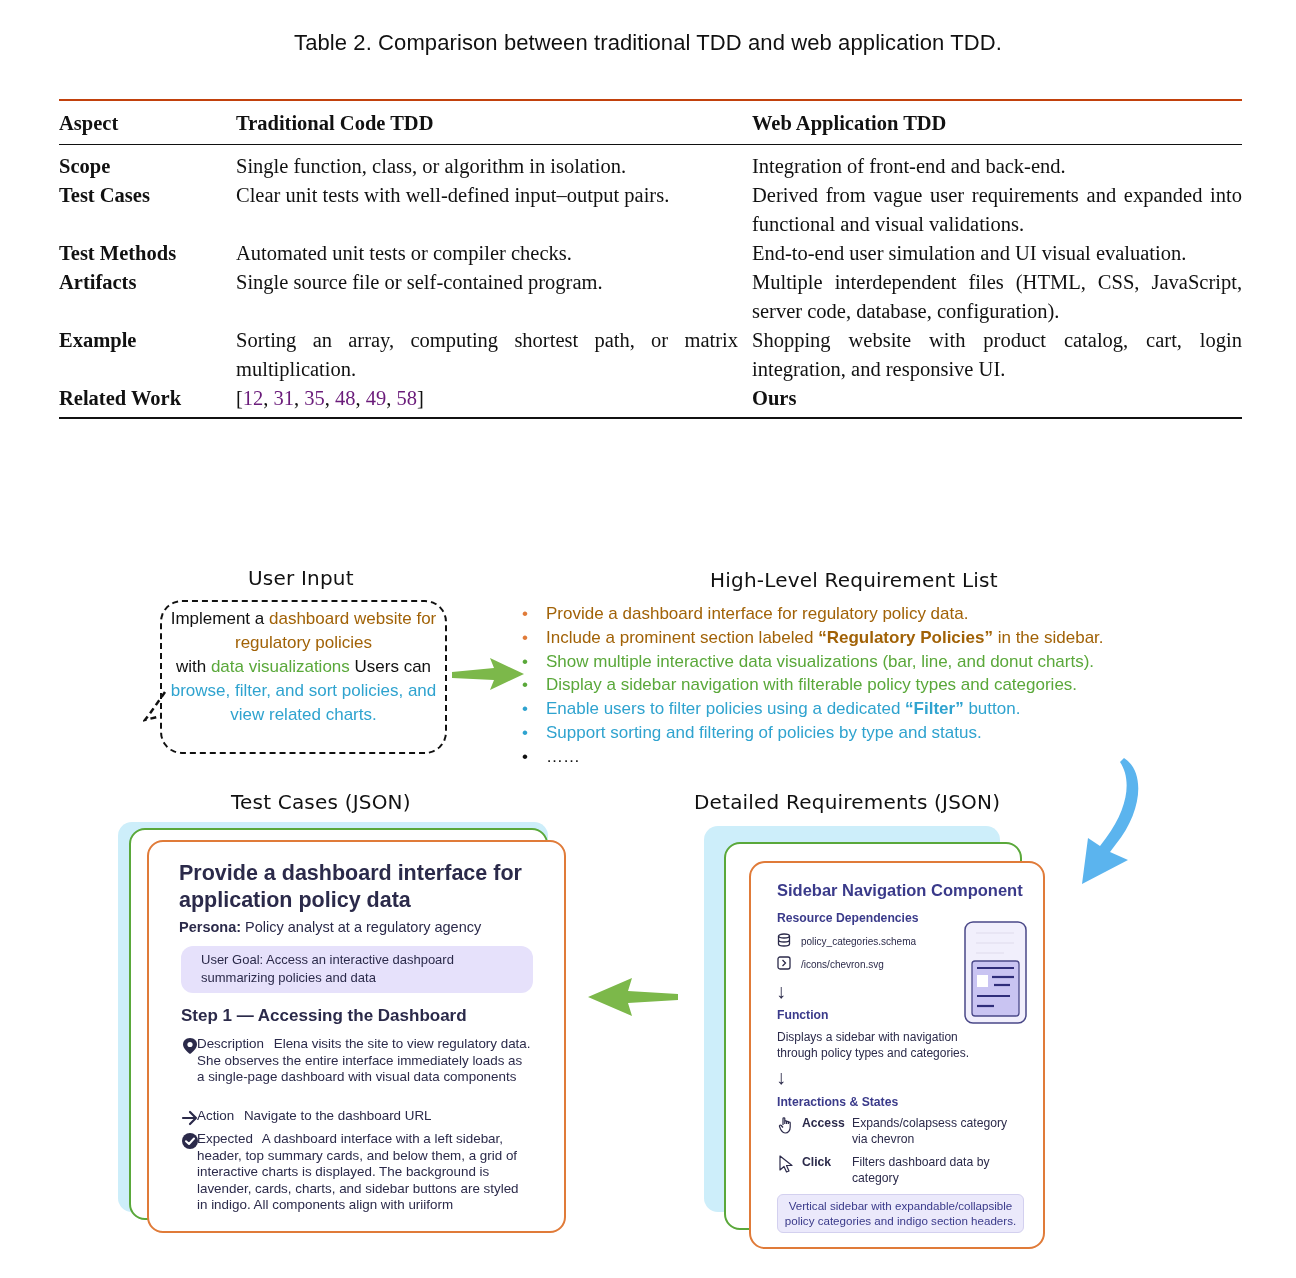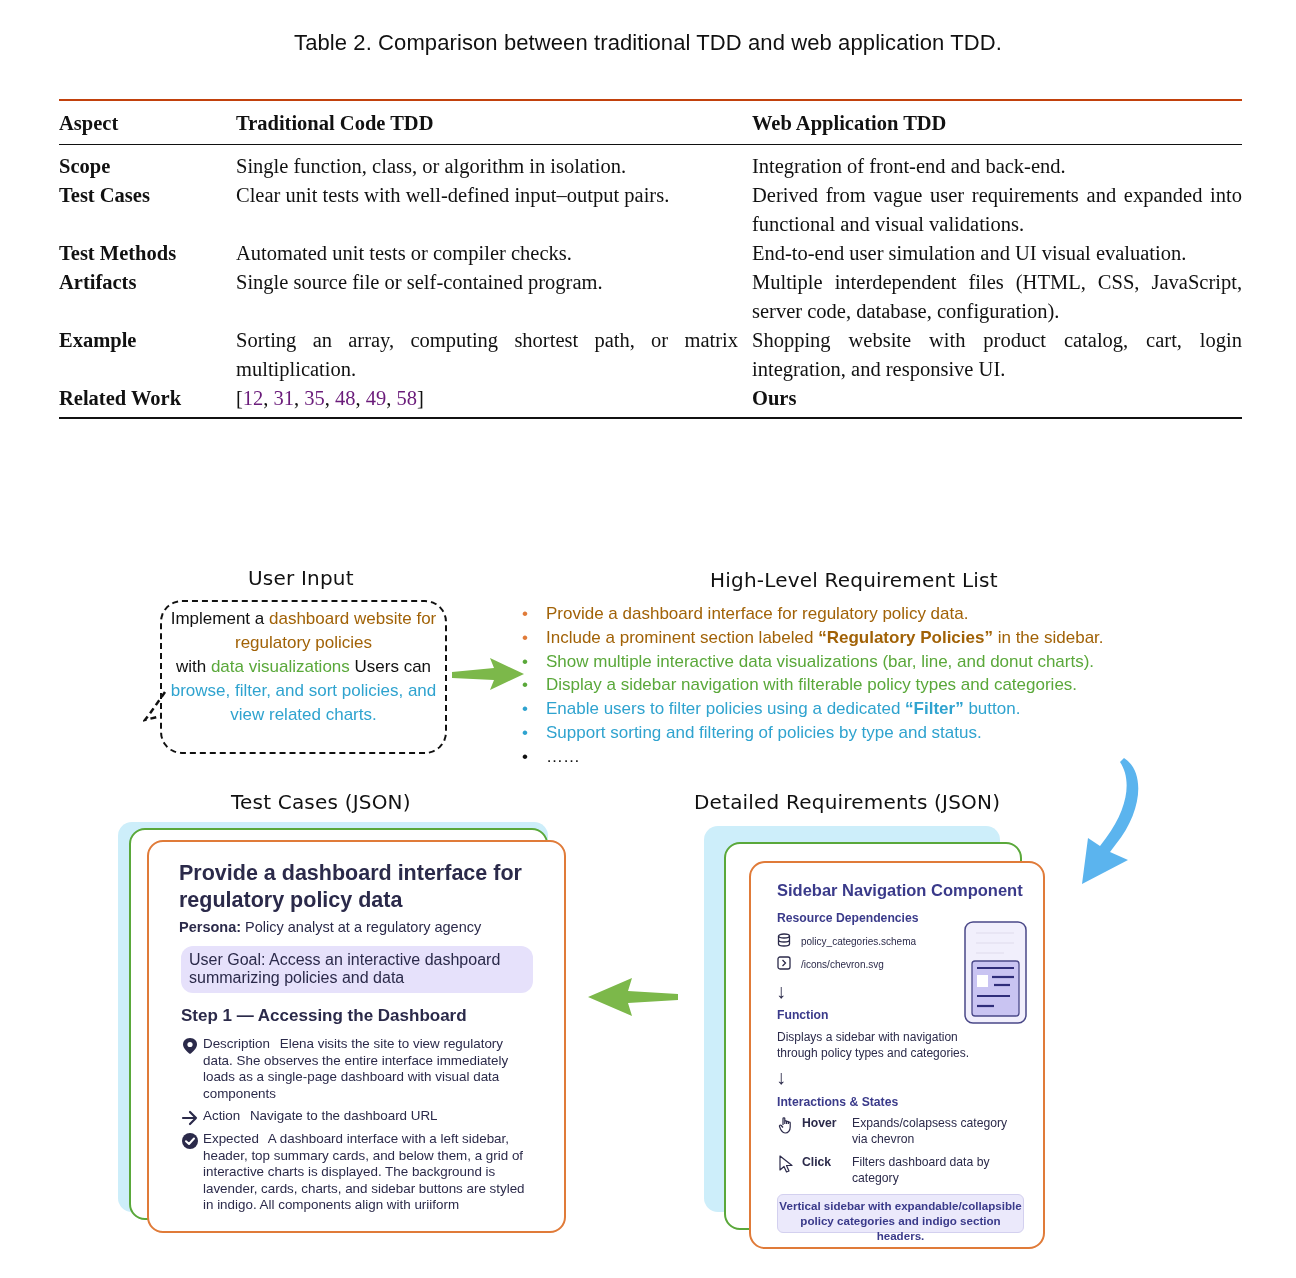--- a/index.html
+++ b/index.html
@@ -60,42 +60,42 @@
 
   
   .stack-bg { position: absolute; background: #cdeefa; border-radius: 14px; }
   .stack-green { position: absolute; border: 2.5px solid #5aa83a; border-radius: 16px; background: #fff; }
   .stack-orange { position: absolute; border: 2.5px solid #e07b39; border-radius: 16px; background: #fff; }
 
   .tc-title { position: absolute; left: 179px; top: 860px; font-size: 21.5px; font-weight: bold; color: #2b2a4a; line-height: 27px; }
   .tc-persona { position: absolute; left: 179px; top: 919px; font-size: 14.5px; color: #2b2a4a; }
   .tc-goal {
     position: absolute; left: 181px; top: 946px; width: 352px; height: 47px;
-    background: #e6e1fb; border-radius: 12px; padding: 5px 8px; font-size: 16px; line-height: 18px; color: #2b2a4a;
+    background: #e6e1fb; border-radius: 12px; padding: 5px 20px; font-size: 13px; line-height: 18px; color: #2b2a4a;
   }
   .tc-step { position: absolute; left: 181px; top: 1006px; font-size: 17px; font-weight: bold; color: #2b2a4a; }
   .tc-item { position: absolute; left: 181px; font-size: 13.4px; line-height: 16.5px; color: #2b2a4a; width: 350px; }
   .tc-item .ic { position: absolute; left: 0; top: 1px; width: 18px; height: 18px; }
-  .tc-item .txt { margin-left: 22px; display: block; }
+  .tc-item .txt { margin-left: 16px; display: block; }
   .tc-item .lbl { font-weight: normal; margin-right: 6px; }
 
   .dr-title { position: absolute; left: 777px; top: 881px; font-size: 16.5px; font-weight: bold; color: #3a3a8a; }
   .dr-sub { position: absolute; left: 777px; font-size: 12.2px; font-weight: bold; color: #3a3a8a; }
   .dr-dep { position: absolute; left: 777px; font-size: 10px; color: #2b2a4a; }
   .dr-dep .ic { display: inline-block; width: 14px; height: 14px; vertical-align: -2px; margin-right: 10px; }
   .dr-arrow { position: absolute; left: 776px; font-size: 20px; color: #2b2a4a; line-height: 20px; }
   .dr-text { position: absolute; left: 777px; font-size: 12px; line-height: 16px; color: #2b2a4a; }
   .dr-int { position: absolute; left: 777px; font-size: 12.2px; line-height: 15.5px; color: #2b2a4a; width: 240px; }
   .dr-int .ic { position: absolute; left: 0; top: 0; width: 20px; height: 20px; }
   .dr-int .k { position: absolute; left: 25px; top: 1px; font-weight: bold; }
   .dr-int .v { position: absolute; left: 75px; top: 1px; width: 170px; }
   .dr-note {
     position: absolute; left: 777px; top: 1194px; width: 247px; height: 39px;
     background: #ebe9fb; border: 1px solid #d3d0ef; border-radius: 6px;
-    font-size: 11.6px; line-height: 15px; color: #3a3a8a; text-align: center; padding-top: 3px; font-weight: bold;
+    font-size: 11.6px; line-height: 15px; color: #3a3a8a; text-align: center; padding-top: 3px;
   }
   .sidebar-illus { position: absolute; left: 964px; top: 921px; width: 63px; height: 103px; }
   svg.abs { position: absolute; }
 </style>
 </head>
 <body>
 
 <div class="caption">Table 2.  Comparison between traditional TDD and web application TDD.</div>
 
 <table class="tbl">
@@ -167,21 +167,21 @@
 <svg class="abs" style="left:1076px; top:752px;" width="80" height="138" viewBox="0 0 80 138">
   <path d="M48 6 C 70 20, 66 60, 40 92 L 34 100 L 52 108 L 6 132 L 12 86 L 24 94 L 30 86 C 52 56, 56 28, 44 10 Z" fill="#5bb4ee"></path>
 </svg>
 
 <div class="hand" style="left:231px; top:790px;">Test Cases (JSON)</div>
 
 <div class="stack-bg" style="left:118px; top:822px; width:430px; height:390px;"></div>
 <div class="stack-green" style="left:129px; top:828px; width:419px; height:392px;"></div>
 <div class="stack-orange" style="left:147px; top:840px; width:419px; height:393px;"></div>
 
-<div class="tc-title sans" style="width:360px;">Provide a dashboard interface for regulatory policy data</div>
+<div class="tc-title sans" style="width:360px;">Provide a dashboard interface for application policy data</div>
 <div class="tc-persona sans"><b>Persona:</b><span> Policy analyst at a regulatory agency</span></div>
 <div class="tc-goal sans">User Goal: Access an interactive dashpoard summarizing policies and data</div>
 <div class="tc-step sans">Step 1 — Accessing the Dashboard</div>
 
 <div class="tc-item sans" style="top:1036px;">
   <svg class="ic" viewBox="0 0 18 18">
     <path d="M9 1 C4.5 1 2 4 2 7.5 C2 12 9 17 9 17 C9 17 16 12 16 7.5 C16 4 13.5 1 9 1 Z" fill="#2b2a4a"></path>
     <circle cx="9" cy="7.5" r="2.6" fill="#fff"></circle>
   </svg>
   <span class="txt"><span class="lbl">Description</span> <span>Elena visits the site to view regulatory data. She observes the entire interface immediately loads as a single-page dashboard with visual data components</span></span>
@@ -227,21 +227,21 @@
 <div class="dr-arrow sans" style="top:981px;">↓</div>
 <div class="dr-sub sans" style="top:1008px;">Function</div>
 <div class="dr-text sans" style="top:1029px; width:210px;">Displays a sidebar with navigation through policy types and categories.</div>
 <div class="dr-arrow sans" style="top:1067px;">↓</div>
 <div class="dr-sub sans" style="top:1095px;">Interactions &amp; States</div>
 
 <div class="dr-int sans" style="top:1115px; height:32px;">
   <svg class="ic" viewBox="0 0 20 20">
     <path d="M6 10 V3.5 C6 2.5 7.8 2.5 7.8 3.5 V9 M7.8 8 V6.5 C7.8 5.5 9.6 5.5 9.6 6.5 V9 M9.6 8 V7 C9.6 6 11.4 6 11.4 7 V9 M11.4 8.5 V7.8 C11.4 6.8 13.2 6.8 13.2 7.8 V12 C13.2 15.5 11 18 8.5 18 C6 18 4.5 16 3.5 14 L2.5 11.5 C2 10.5 3.5 9.5 4.3 10.5 L6 12.5" fill="none" stroke="#2b2a4a" stroke-width="1.2" stroke-linejoin="round"></path>
   </svg>
-  <span class="k">Hover</span>
+  <span class="k">Access</span>
   <span class="v">Expands/colapsess category via chevron</span>
 </div>
 <div class="dr-int sans" style="top:1154px; height:32px;">
   <svg class="ic" viewBox="0 0 20 20">
     <path d="M3 2 L3 16 L7 12.5 L9.5 18 L12 17 L9.5 11.5 L15 11.5 Z" fill="none" stroke="#2b2a4a" stroke-width="1.2" stroke-linejoin="round"></path>
   </svg>
   <span class="k">Click</span>
   <span class="v">Filters dashboard data by category</span>
 </div>
 <div class="dr-note sans">Vertical sidebar with expandable/collapsible policy categories and indigo section headers.</div>

